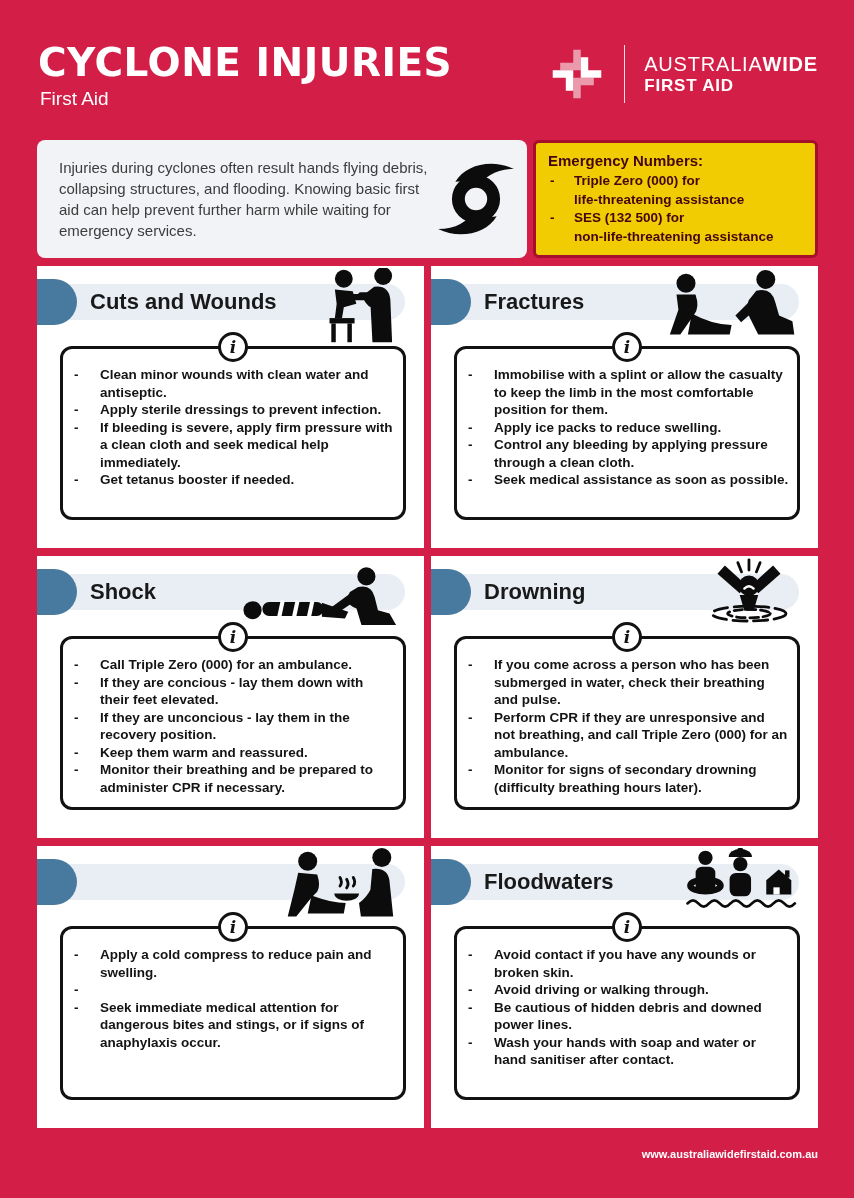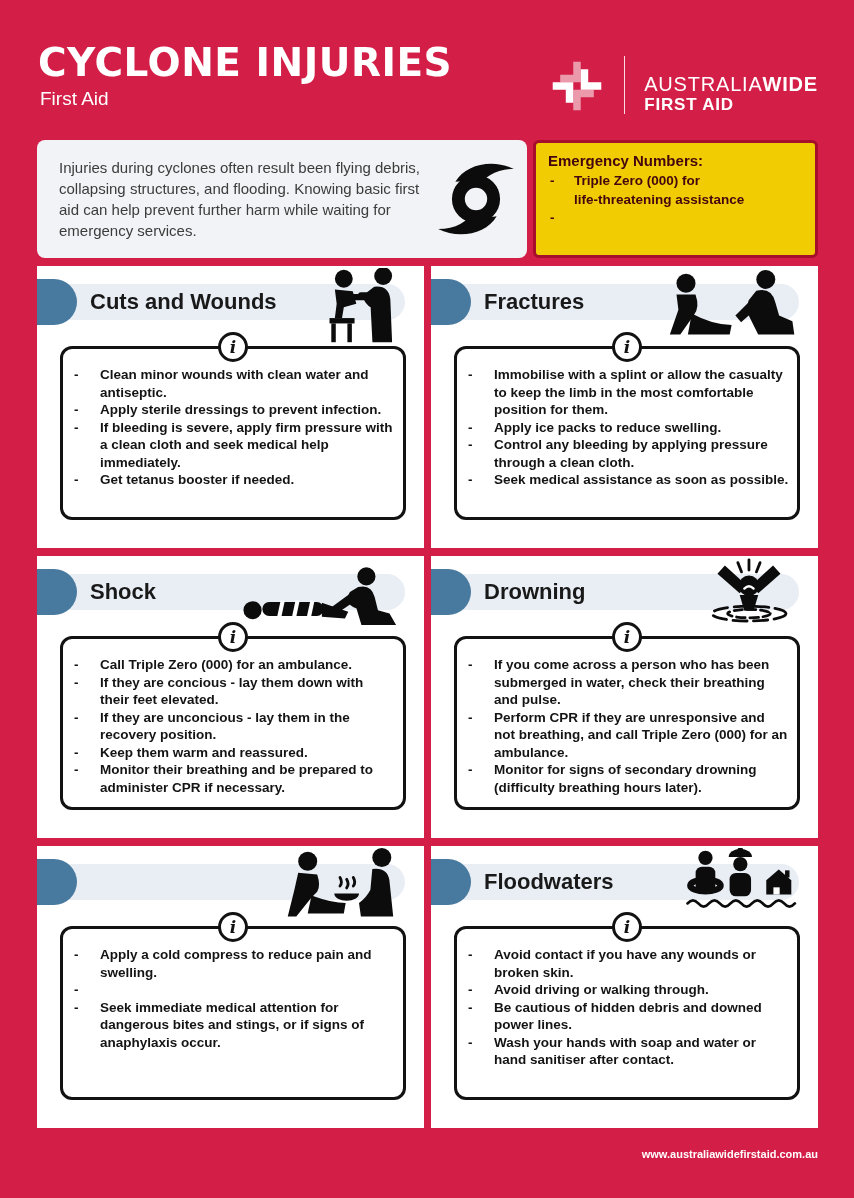--- a/index.html
+++ b/index.html
@@ -7,21 +7,21 @@
     --steel_blue:#48799e; --pill_blue:#e9eef5; --intro_bg:#f1f3f6; --ink:#141414; --white:#ffffff;
   }
   *{margin:0;padding:0;box-sizing:border-box}
   body{background:#888;font-family:"Liberation Sans",sans-serif}
   .poster{position:relative;width:854px;height:1198px;background:var(--red);overflow:hidden;margin:0 auto}
 
   
   .main-title{position:absolute;left:38px;top:40px;color:var(--white);
     font-family:"DejaVu Sans",sans-serif;font-weight:bold;font-size:39px;letter-spacing:.5px}
   .sub-title{position:absolute;left:40px;top:88px;color:var(--white);font-size:19px;font-weight:400}
-  .logo{position:absolute;right:36px;top:56px;display:flex;align-items:flex-end;gap:19px}
+  .logo{position:absolute;right:36px;top:45px;display:flex;align-items:center;gap:19px}
   .logo .cross{width:56px;height:56px}
   .logo .divider{width:1px;height:58px;background:rgba(255,255,255,.85)}
   .logo-text{color:var(--white);line-height:1.12}
   .logo-text .l1{font-size:20px;letter-spacing:.8px}
   .logo-text .l1 .bold{font-weight:700}
   .logo-text .l2{font-size:17px;font-weight:700;letter-spacing:.8px}
 
   
   .intro-card{position:absolute;left:37px;top:140px;width:490px;height:118px;background:var(--intro_bg);
     border-radius:8px;display:flex;align-items:center;padding:10px 8px 10px 22px}
@@ -83,38 +83,40 @@
     <div class="divider"></div>
     <div class="logo-text">
       <div class="l1">
         <span>AUSTRALIA</span><span class="bold">WIDE</span>
       </div>
       <div class="l2">FIRST AID</div>
     </div>
   </div>
 
   <div class="intro-card">
-    <p class="intro-text">Injuries during cyclones often result been flying debris, collapsing structures, and flooding. Knowing basic first aid can help prevent further harm while waiting for emergency services.</p>
+    <p class="intro-text">Injuries during cyclones often result hands flying debris, collapsing structures, and flooding. Knowing basic first aid can help prevent further harm while waiting for emergency services.</p>
     <svg class="intro-icon" viewBox="0 0 100 100">
       <path class="silhouette" fill-rule="evenodd" d="M50 22a28 28 0 1 0 0 56 28 28 0 0 0 0-56zm0 15a13 13 0 1 1 0 26 13 13 0 0 1 0-26z"></path>
       <path class="silhouette" d="M26 30 C38 9 70 3 94 15 C74 15 59 24 53 37 C45 30 36 28 26 30 Z"></path>
       <path class="silhouette" d="M74 70 C62 91 30 97 6 85 C26 85 41 76 47 63 C55 70 64 72 74 70 Z"></path>
     </svg>
   </div>
 
   <div class="emergency-card">
     <h2>Emergency Numbers:</h2>
     <ul>
         <li>
           <span class="dash">-</span>
           <span class="txt">Triple Zero (000) for
 life-threatening assistance</span>
         </li>
         <li>
           <span class="dash">-</span>
+          <span class="txt">SES (132 500) for
+non-life-threatening assistance</span>
         </li>
       </ul>
   </div>
 
   <div class="grid">
 
     <section class="card">
       <div class="card-pill"></div>
       <div class="card-tab"></div>
       <div class="card-title">Cuts and Wounds</div>

